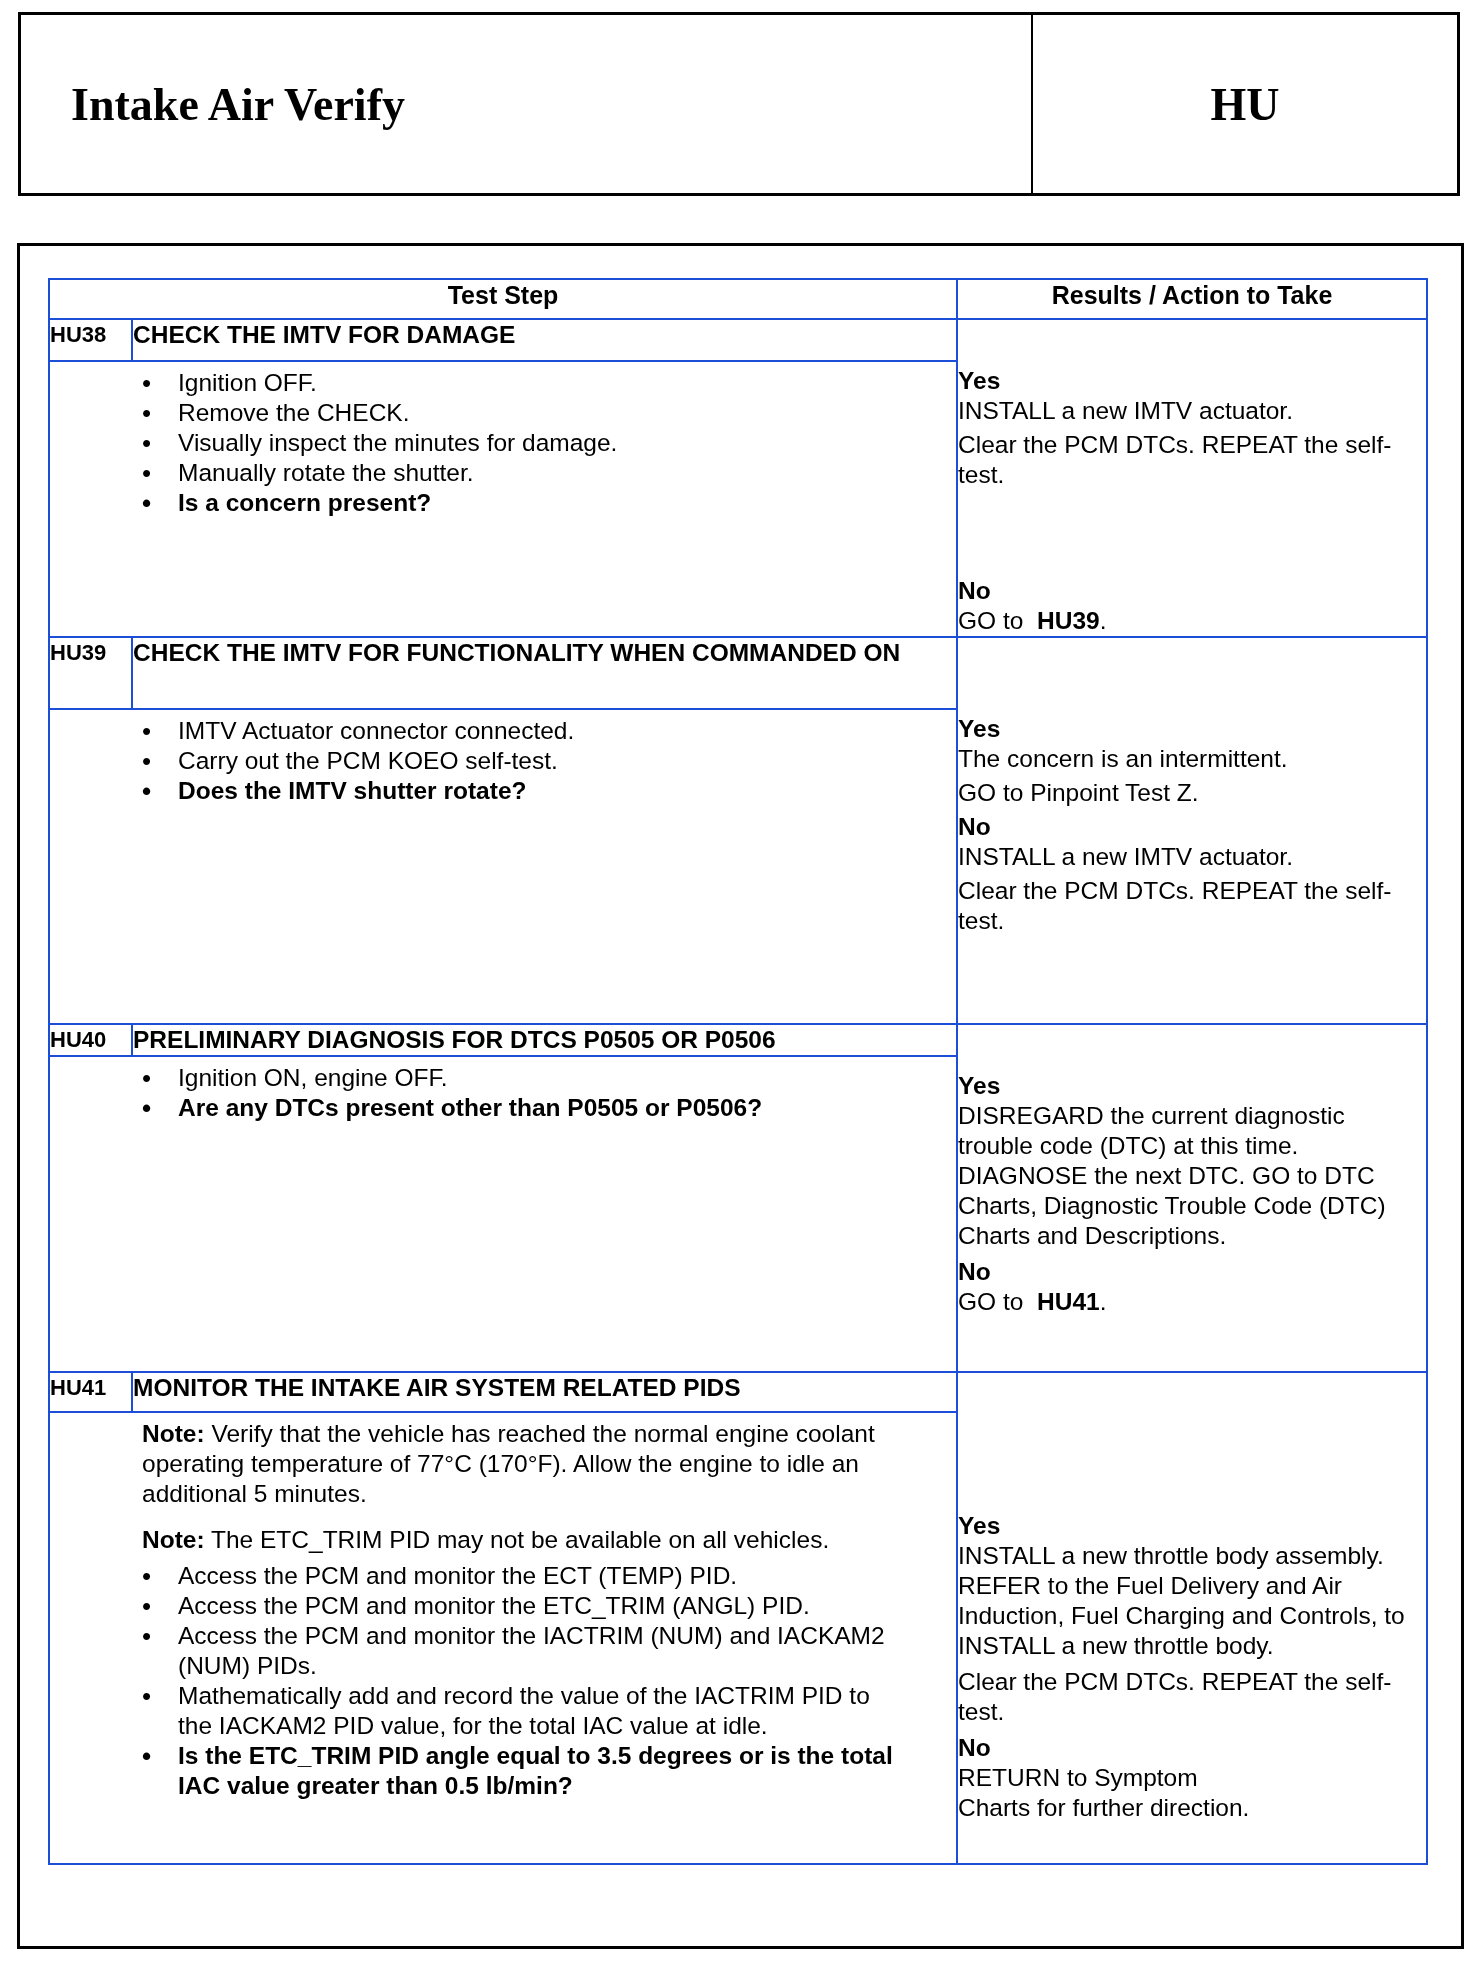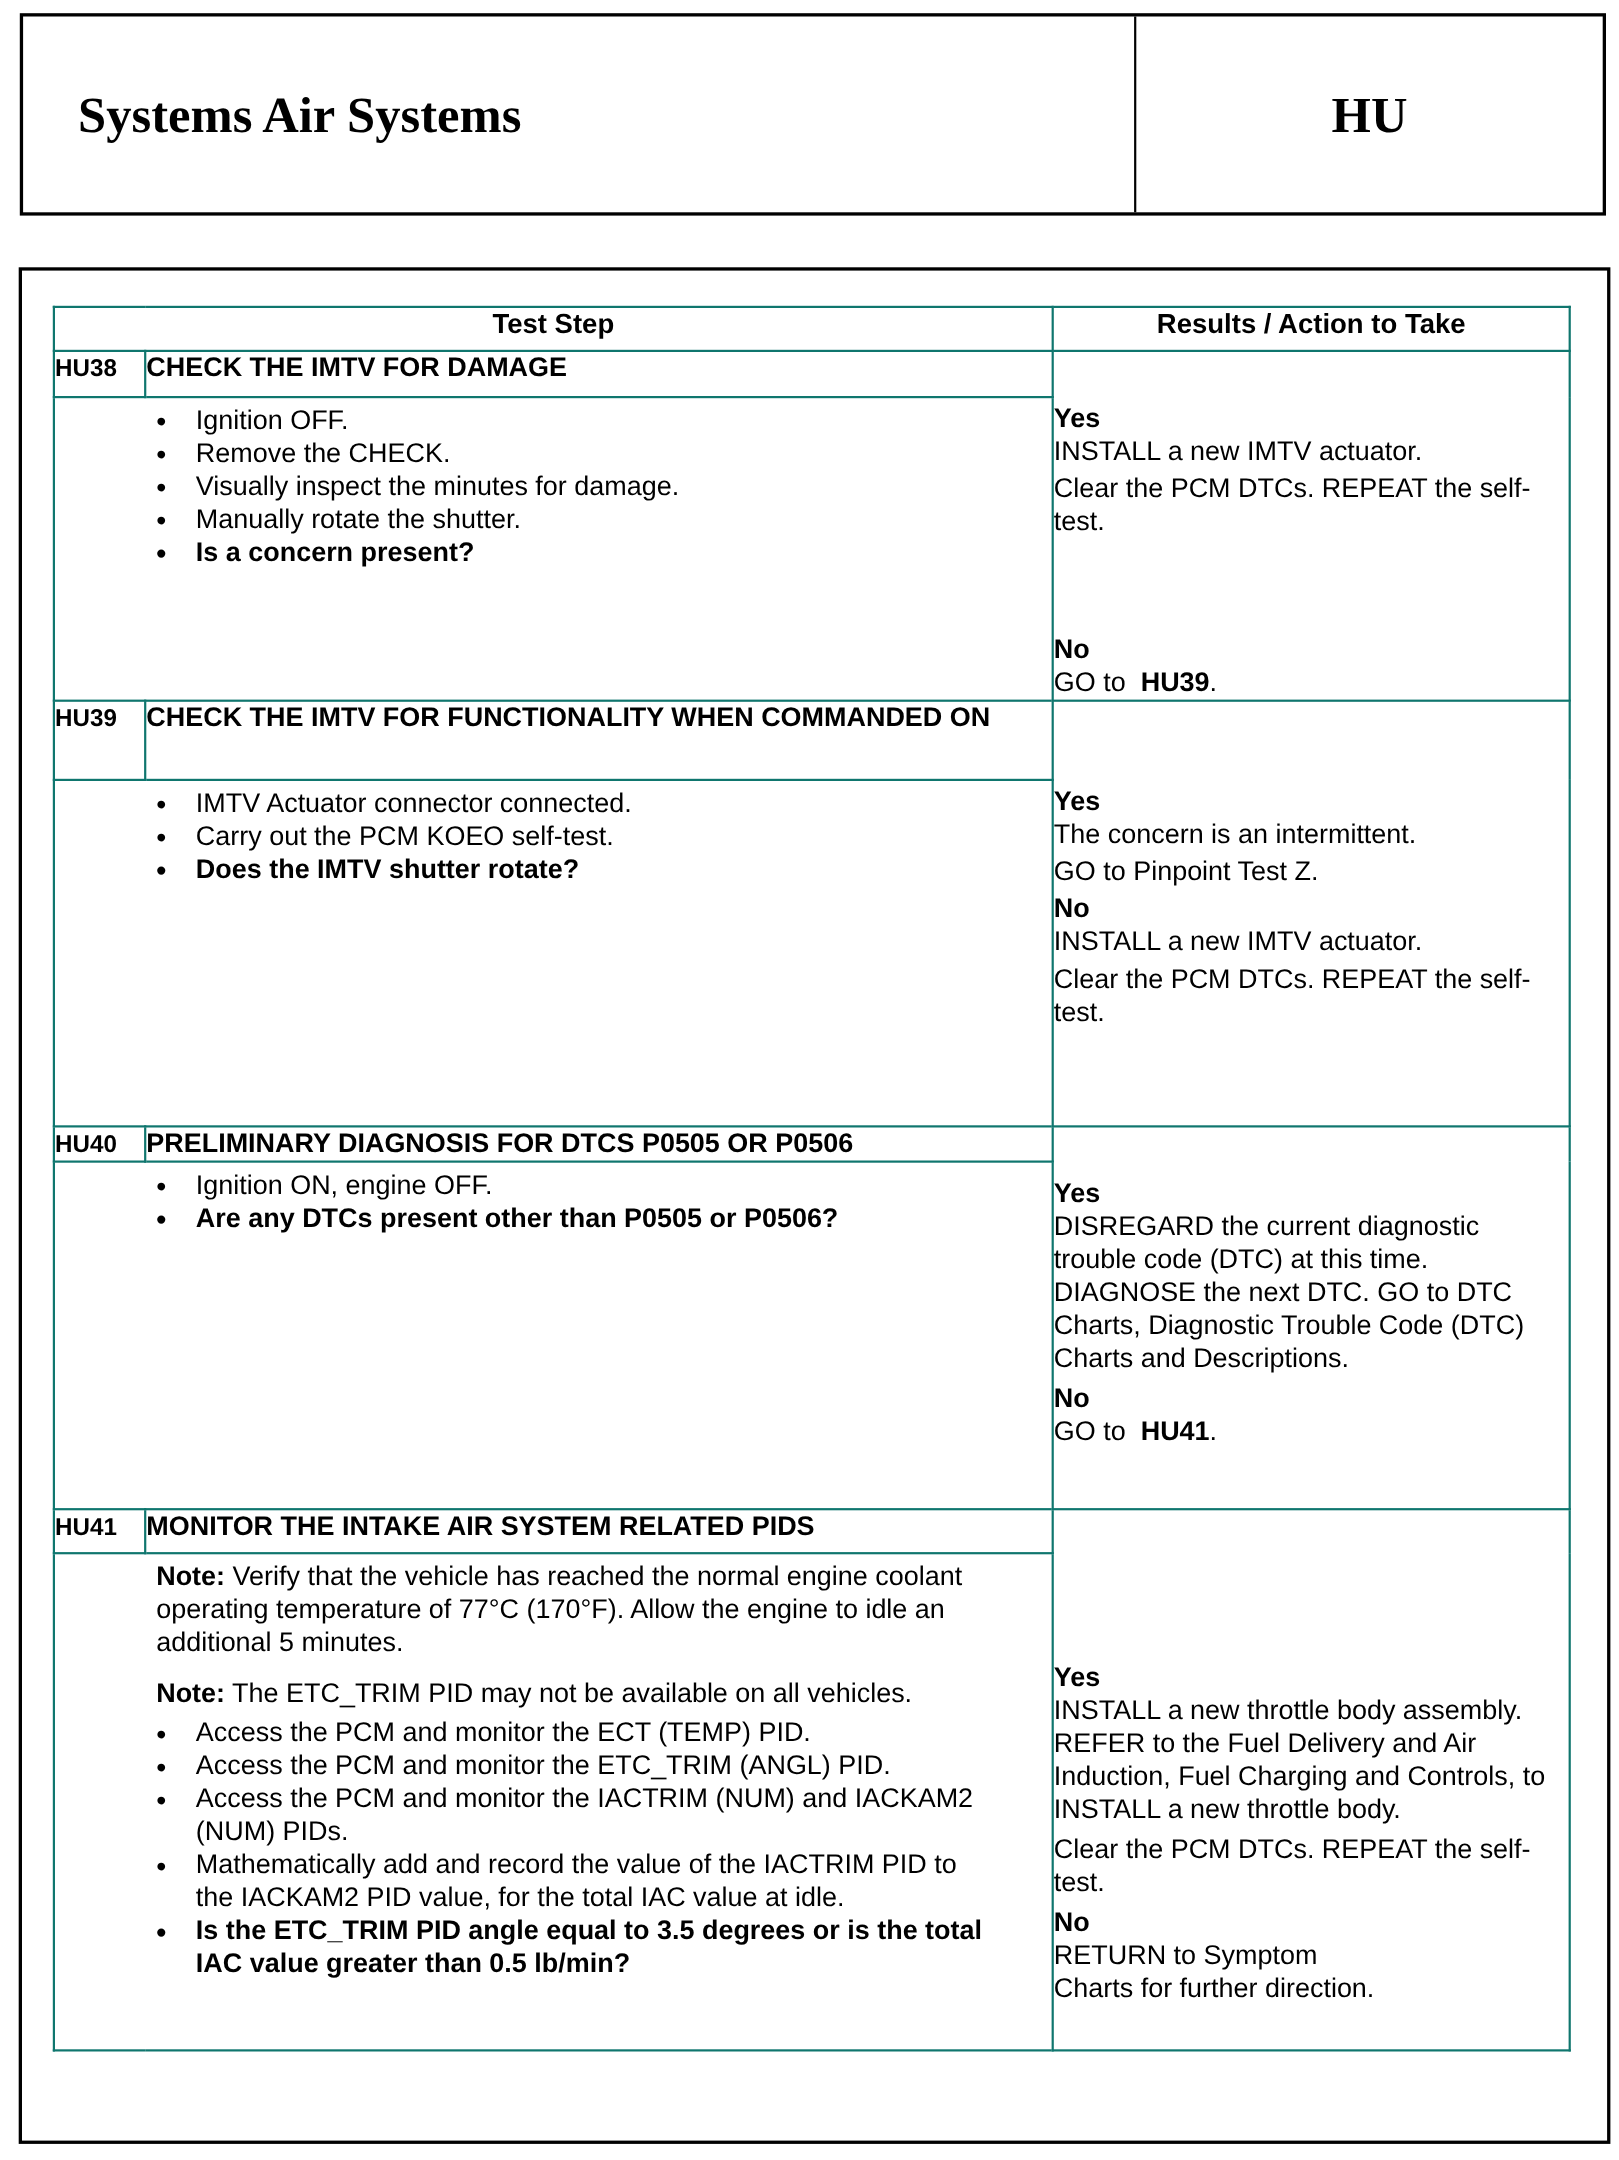--- a/index.html
+++ b/index.html
@@ -19,21 +19,21 @@
   }
   .outer-frame {
     position: absolute; left: 17px; top: 243px; width: 1447px; height: 1706px;
     border: 3px solid #000; box-sizing: border-box;
   }
   table.steps {
     position: absolute; left: 48px; top: 278px; width: 1378px;
     border-collapse: collapse; table-layout: fixed;
     font-family: "Liberation Sans", "DejaVu Sans", sans-serif; font-size: 24.5px; line-height: 30px;
   }
-  table.steps td, table.steps th { border: 2px solid #0f766e; vertical-align: top; padding: 0; }
+  table.steps td, table.steps th { border: 2px solid #1d4ed8; vertical-align: top; padding: 0; }
   .col-num { width: 83px; }
   .col-step { width: 825px; }
   .col-res { width: 470px; }
   th.hdr { font-weight: bold; text-align: center; height: 38px; vertical-align: middle; font-size: 25px; }
   td.num { font-weight: bold; padding: 4px 4px 0 6px; font-size: 22px; }
   td.title { font-weight: bold; padding: 4px 12px 2px 12px; font-size: 24.5px; line-height: 29px; }
   td.results { padding: 0 8px 0 12px; }
   ul.bullets { list-style: none; margin: 0; padding: 6px 0 0 92px; }
   ul.bullets li { position: relative; padding-left: 36px; }
   ul.bullets li::before { content: "\2022"; position: absolute; left: 0; top: 0; font-size: 26px; }
@@ -42,21 +42,21 @@
   .note b { font-weight: bold; }
   .note + .note { padding-top: 10px; }
   .ans-label { font-weight: bold; }
   .res-line { display: block; }
   .b { font-weight: bold; }
 </style>
 </head>
 <body>
 
 <div class="header-box">
-  <div class="header-title">Systems Air Systems</div>
+  <div class="header-title">Intake Air Verify</div>
   <div class="header-code">HU</div>
 </div>
 
 <div class="outer-frame"></div>
 
 <table class="steps">
   <colgroup>
     <col class="col-num">
       <col class="col-step">
       <col class="col-res">

